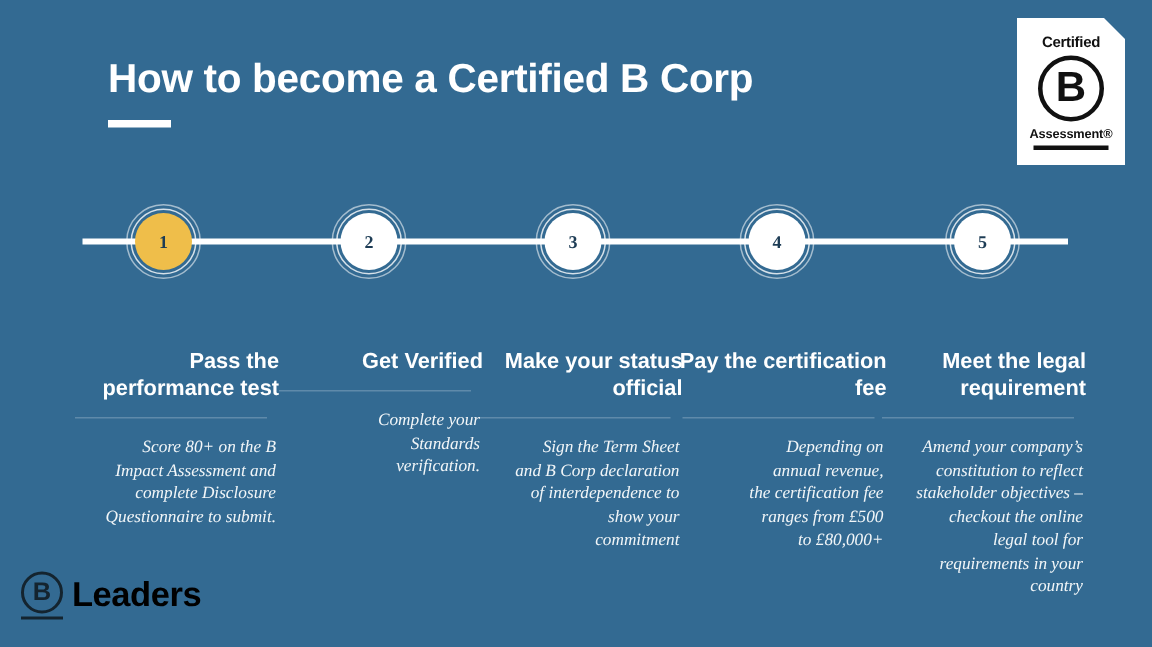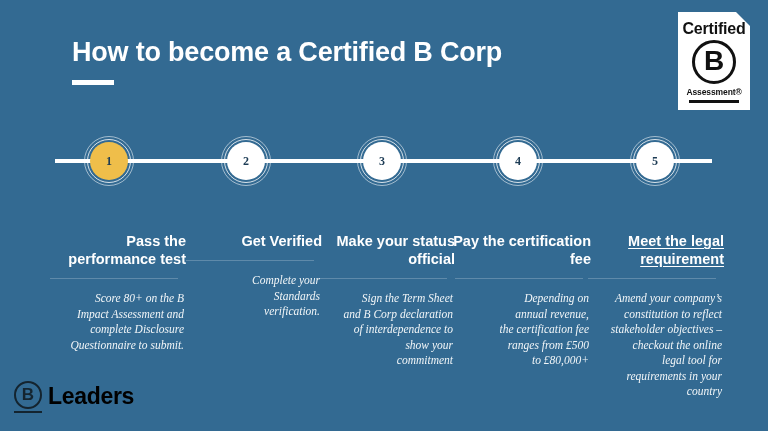--- a/index.html
+++ b/index.html
@@ -63,21 +63,21 @@
   #bcorp-inner {
     position: absolute;
     inset: 0;
     display: flex;
     flex-direction: column;
     align-items: center;
     justify-content: center;
     padding-top: 2px;
   }
   #bcorp-certified {
-    font-size: 16px;
+    font-size: 10px;
     font-weight: bold;
     color: #111111;
     letter-spacing: -0.2px;
     line-height: 1;
     margin-bottom: 3px;
   }
   #bcorp-circle {
     width: 44px;
     height: 44px;
     border: 3px solid #111111;
@@ -178,21 +178,20 @@
     text-align: right;
   }
   .step-heading {
     font-size: 14.5px;
     font-weight: bold;
     color: #ffffff;
     line-height: 1.25;
     padding: 0 4px;
   }
   .step-heading.link {
-    text-decoration: underline;
     text-underline-offset: 2px;
   }
   .step-divider {
     margin: 10px auto 0 auto;
     width: 128px;
     height: 1px;
     background: rgba(255, 255, 255, 0.22);
   }
   .step-body {
     margin-top: 12px;

